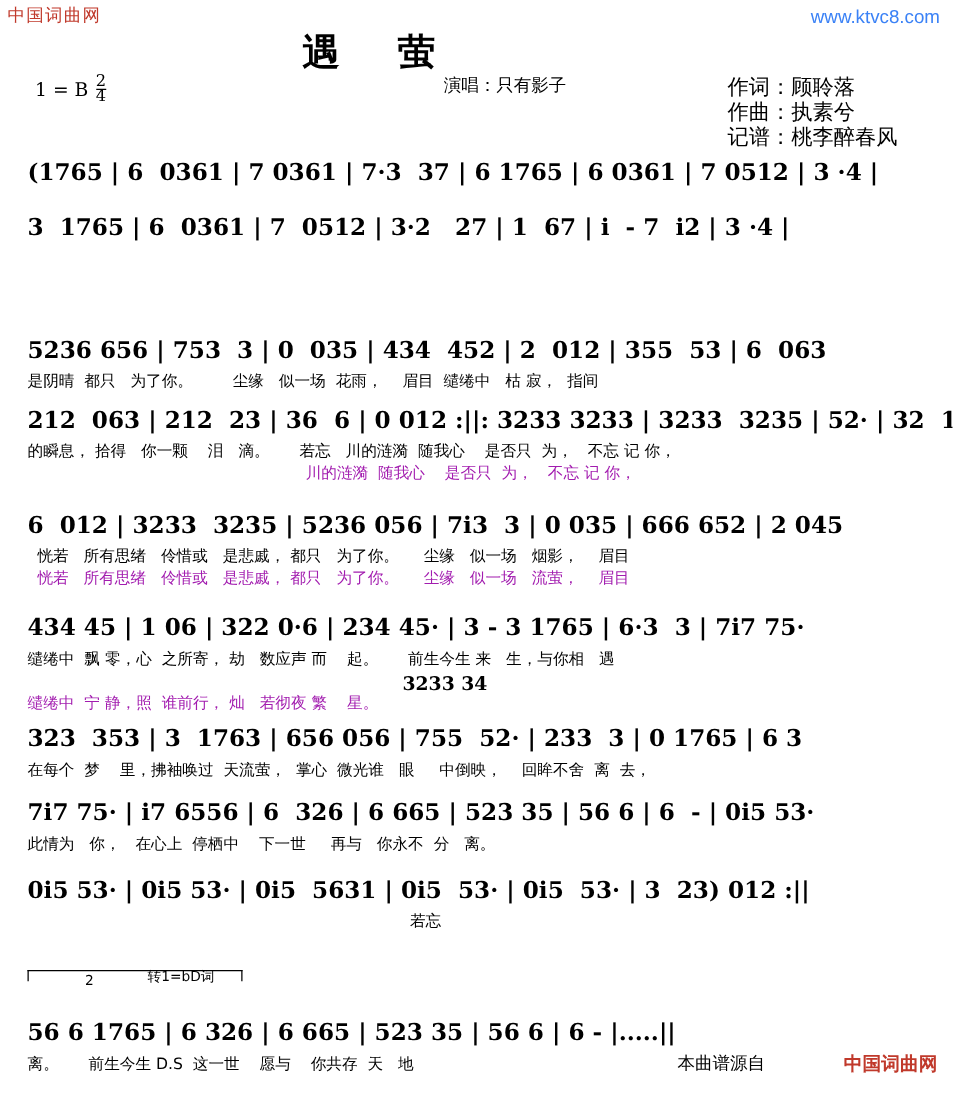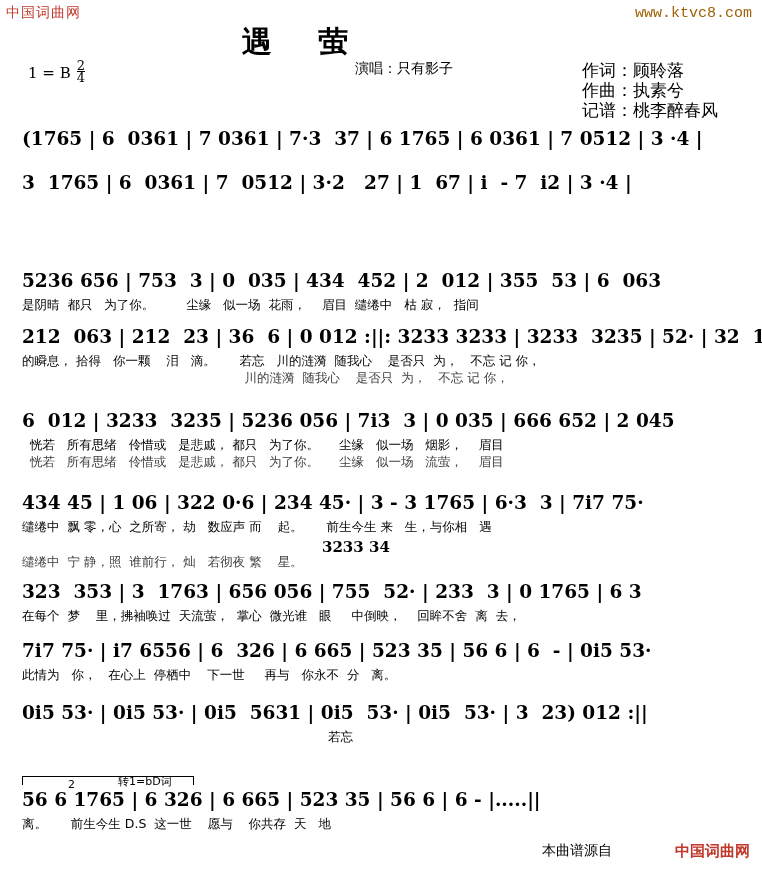--- a/index.html
+++ b/index.html
@@ -12,22 +12,22 @@
     color:#000;
   }
   .wm-left{
     position:absolute;left:6px;top:4px;
     font-size:14px;color:#c0392b;
     font-family:"DejaVu Sans",sans-serif;
     letter-spacing:1px;
   }
   .wm-right{
     position:absolute;right:10px;top:5px;
-    font-size:15px;color:#a16207;
-    font-family:Liberation Mono, monospace;
+    font-size:15px;color:#3b82f6;
+    font-family:Liberation Sans, sans-serif;
   }
   .title{
     position:absolute;top:22px;left:0;width:608px;
     text-align:center;
     font-size:30px;font-weight:bold;
     letter-spacing:18px;
     font-family:"DejaVu Sans",sans-serif;
   }
   .singer{
     position:absolute;top:60px;left:355px;
@@ -68,21 +68,21 @@
     font-size:12.5px;
     white-space:pre;
     position:relative;
     color:#000;
   }
   .lyr2{
     font-family:"DejaVu Sans",sans-serif;
     font-size:12.5px;
     white-space:pre;
     position:relative;
-    color:#404040;
+    color:#a21caf;
   }
   .footer-left{
     position:absolute;right:150px;bottom:14px;
     font-size:14px;font-weight:normal;
   }
   .footer-right{
     position:absolute;right:12px;bottom:13px;
     font-size:15px;color:#c0392b;font-weight:bold;
   }
   .coda{
@@ -165,21 +165,21 @@
 
   <div class="line" style="top:702px">
     <div class="notes">0i5 53· | 0i5 53· | 0i5  5631 | 0i5  53· | 0i5  53· | 3  23) 012 :||</div>
     <div class="lyr" style="top:6px">                                                                             若忘</div>
   </div>
 
   <div class="bracket" style="left:22px;top:776px;width:170px;"></div>
   <div class="coda" style="left:68px;top:778px;">2</div>
   <div class="coda" style="left:118px;top:774px;">转1=bD词</div>
 
-  <div class="line" style="top:789px">
+  <div class="line" style="top:816px">
     <div class="notes">56 6 1765 | 6 326 | 6 665 | 523 35 | 56 6 | 6 - |.....||</div>
     <div class="lyr" style="top:6px">离。      前生今生 D.S  这一世    愿与    你共存  天   地</div>
   </div>
 
 </div>
 
 <div class="footer-left">本曲谱源自</div>
 <div class="footer-right">中国词曲网</div>
 
 </body></html>

